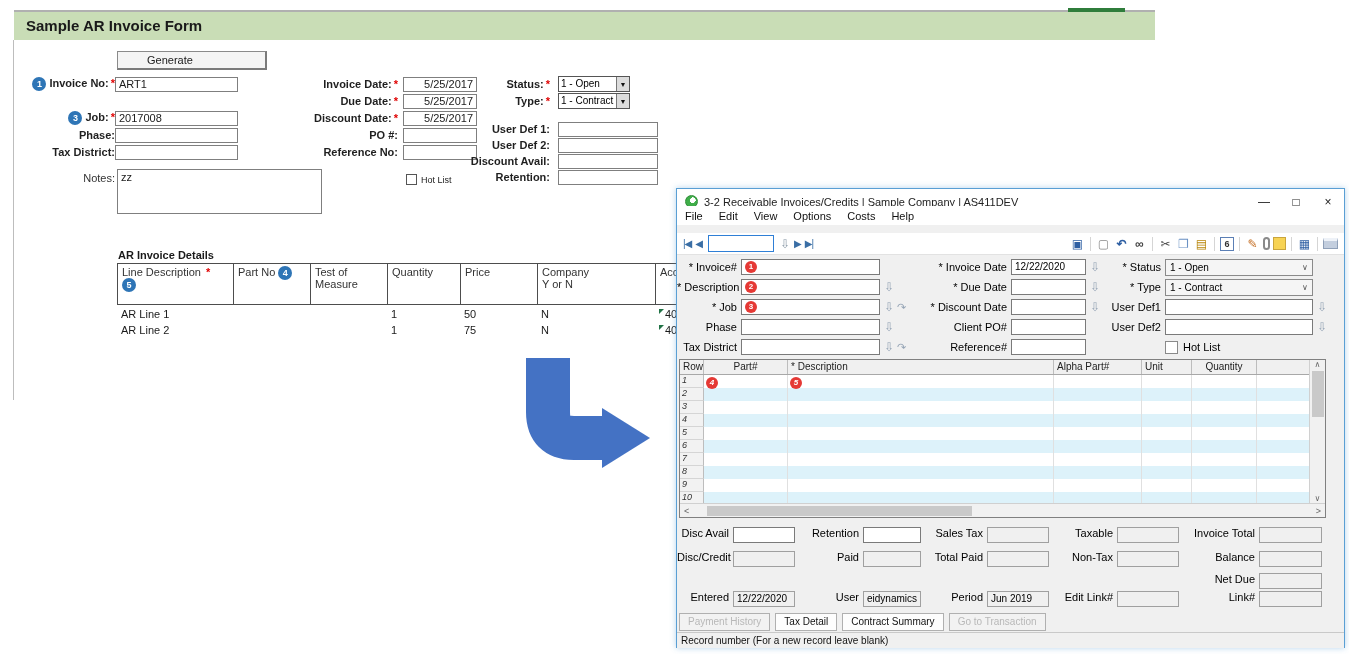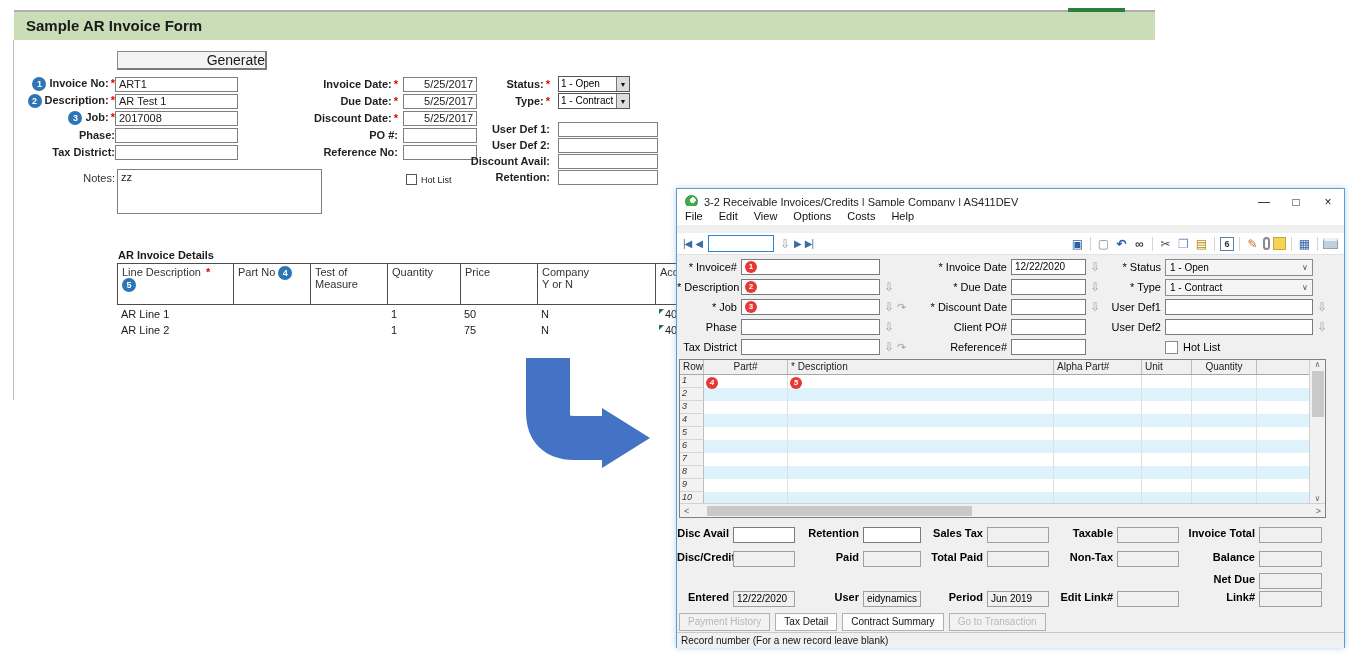--- a/index.html
+++ b/index.html
@@ -9,21 +9,21 @@
   
   .xl { position: absolute; inset: 0; z-index: 1; }
   .banner { position: absolute; left: 14px; top: 10px; width: 1141px; height: 30px;
             background: #c9ddb6; border-top: 2px solid #b0b0b0; }
   .banner-title { position: absolute; left: 12px; top: 5px; font-size: 15px; font-weight: bold; color: #1a1a1a; }
   .green-strip { position: absolute; left: 1068px; top: 8px; width: 57px; height: 4px; background: #2f7d3b; }
   .vline { position: absolute; left: 13px; top: 40px; width: 1px; height: 360px; background: #bdbdbd; }
 
   .gen-btn { position: absolute; left: 117px; top: 51px; width: 150px; height: 19px;
              background: #f4f4f4; border: 1px solid #8a8a8a; border-right: 2px solid #7a7a7a; border-bottom: 2px solid #7a7a7a;
-             font-size: 14px; text-align: right; line-height: 16px; color: #1a1a1a; cursor: default; }
+             font-size: 11px; text-align: left; line-height: 16px; color: #1a1a1a; cursor: default; padding-left: 29px; }
 
   .xrow { position: absolute; height: 16px; display: flex; align-items: center; }
   .xlab { font-size: 11px; font-weight: bold; color: #1f1f1f; text-align: right; white-space: nowrap; }
   .req { color: #e00000; font-weight: bold; margin-left: 2px; }
   .xin { height: 15px; border: 1px solid #7f7f7f; background: #fff; font-size: 11px; color: #1a1a1a; padding: 0 3px; line-height: 13px; }
   .xin.right { text-align: right; }
   .bnum { display: inline-block; width: 14px; height: 14px; border-radius: 50%; background: #2e75b6;
           color: #fff; font-size: 9px; font-weight: bold; text-align: center; line-height: 14px; margin-right: 3px; vertical-align: middle; }
   .rnum { display: inline-block; width: 12px; height: 12px; border-radius: 50%; background: #e53935;
           color: #fff; font-size: 8px; font-weight: bold; text-align: center; line-height: 12px; vertical-align: middle; }
@@ -104,21 +104,21 @@
              display: flex; flex-direction: column; align-items: center; font-size: 8px; color: #666; }
   .vthumb { width: 12px; height: 46px; background: #c9c9c9; margin-top: 2px; }
   .hscroll { position: absolute; left: 0; bottom: 0; width: 100%; height: 14px; background: #f1f1f1; border-top: 1px solid #d0d0d0;
              display: flex; align-items: center; font-size: 9px; color: #666; }
   .hthumb { width: 265px; height: 10px; background: #c9c9c9; margin-left: 14px; }
   .harrow { padding: 0 4px; }
   .harrow.right { margin-left: auto; }
 
   
   .trow { position: absolute; left: 0; width: 100%; height: 16px; }
-  .tl { position: absolute; font-size: 11px; text-align: right; white-space: nowrap; font-weight: bold; }
+  .tl { position: absolute; font-size: 11px; text-align: right; white-space: nowrap; }
   .tf { position: absolute; height: 16px; }
 
   .fbtns { position: absolute; left: 2px; top: 424px; display: flex; gap: 5px; }
   .fbtn { height: 18px; background: #fdfdfd; border: 1px solid #b0b0b0; font-size: 10px; padding: 0 8px; line-height: 16px; color: #111; cursor: default; }
   .fbtn.dis { color: #b8b8b8; background: #f2f2f2; }
   .statusbar { position: absolute; left: 0; top: 443px; width: 100%; height: 16px; background: #f0f0f0;
                border-top: 1px solid #c9c9c9; font-size: 10px; color: #111; padding: 2px 4px; }
 </style>
 </head>
 <body>
@@ -130,24 +130,20 @@
       <div class="banner-title">Sample AR Invoice Form</div>
     </div>
     <div class="green-strip"></div>
     <div class="vline"></div>
 
     <div class="gen-btn">Generate</div>
 
     <div class="xrow" style="left:0;top:76px">
       <span class="xlab" style="width:115px"><span class="bnum">1</span><span>Invoice No:</span><span class="req">*</span></span>
       <span class="xin" style="width:123px">ART1</span>
-    </div>
-    <div class="xrow" style="left:0;top:93px">
-      <span class="xlab" style="width:115px"><span class="bnum">2</span><span>Description:</span><span class="req">*</span></span>
-      <span class="xin" style="width:123px">AR Test 1</span>
     </div>
     <div class="xrow" style="left:0;top:110px">
       <span class="xlab" style="width:115px"><span class="bnum">3</span><span>Job:</span><span class="req">*</span></span>
       <span class="xin" style="width:123px">2017008</span>
     </div>
     <div class="xrow" style="left:0;top:127px">
       <span class="xlab" style="width:115px">Phase:</span>
       <span class="xin" style="width:123px"></span>
     </div>
     <div class="xrow" style="left:0;top:144px">

